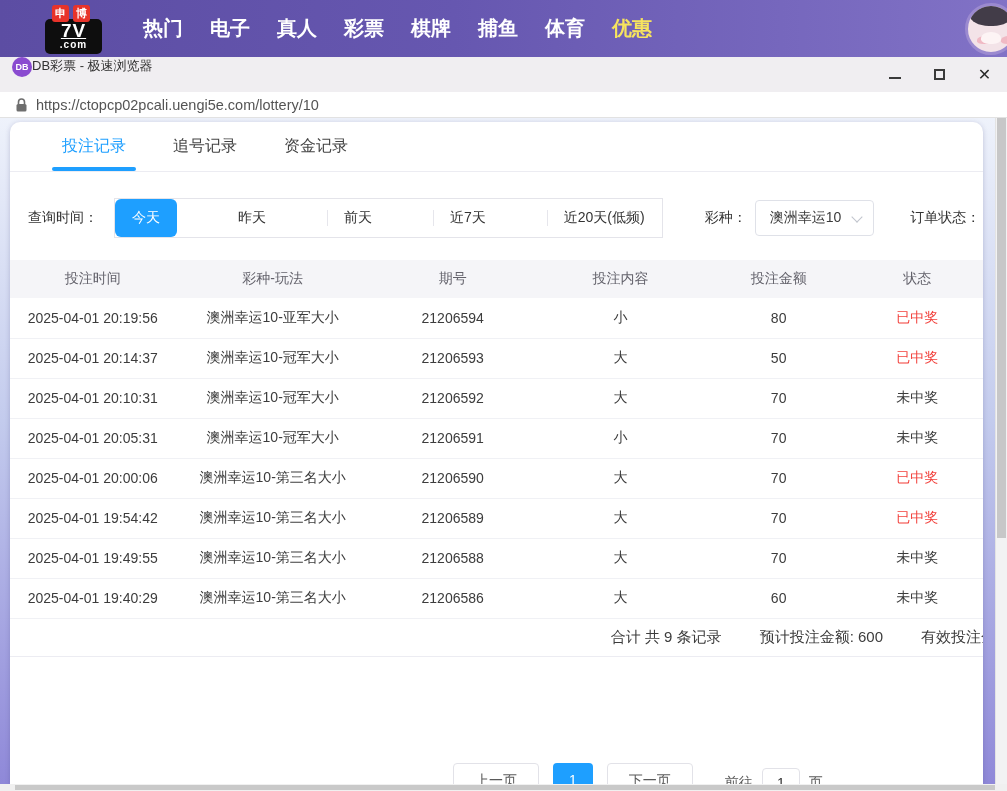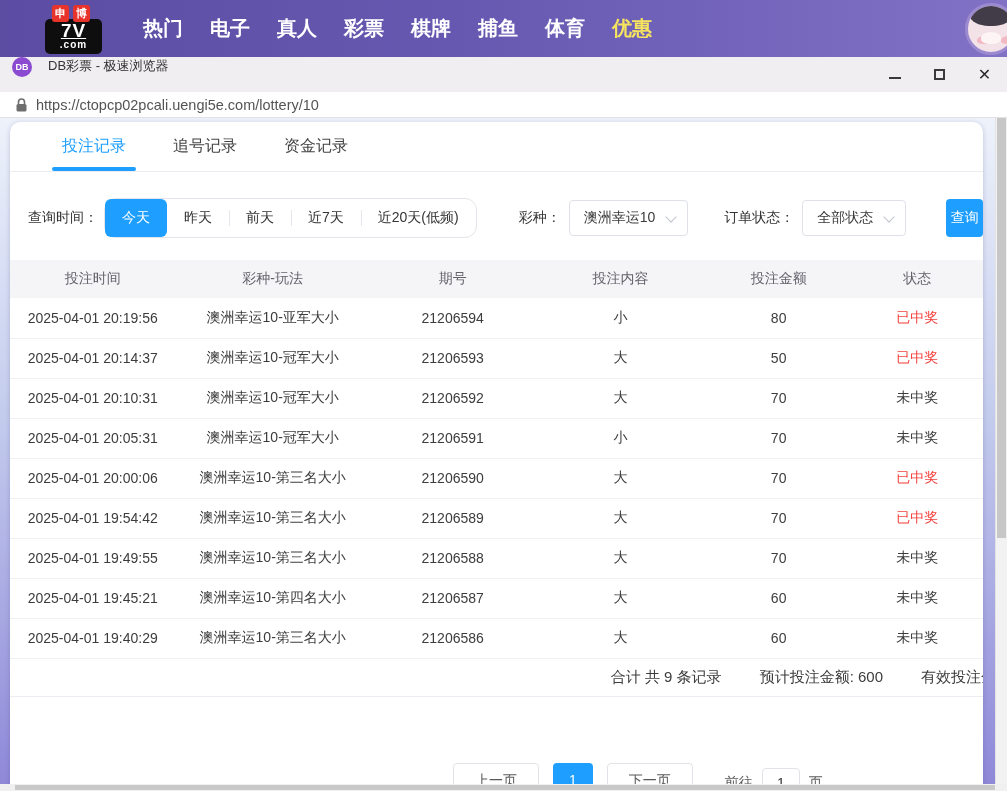--- a/index.html
+++ b/index.html
@@ -24,21 +24,21 @@
     border:3px solid #9b8ad0; background:#f3e3e8; overflow:hidden; }
   .avatar::before { content:''; position:absolute; top:-4px; left:2px; right:2px; height:24px;
     background:#423c48; border-radius:50% 50% 45% 45%; }
   .avatar::after { content:''; position:absolute; top:26px; left:13px; width:20px; height:12px;
     background:#fdf4f5; border-radius:50% 50% 40% 40%; box-shadow:-6px 2px 0 -2px #f0b9c4, 18px 2px 0 -2px #f0b9c4; }
 
   
   .titlebar { height:35px; background:#f0eef1; display:flex; align-items:flex-start; padding-left:12px; }
   .favicon { width:20px; height:20px; border-radius:50%; background:#8a4bd0; color:#fff;
     font-size:9px; font-weight:bold; display:flex; align-items:center; justify-content:center; flex:0 0 auto; }
-  .win-title { margin-left:16px; font-size:13px; color:#333; }
+  .win-title { margin-left:0; font-size:13px; color:#333; }
   .win-controls { margin-left:auto; display:flex; height:100%; }
   .ctrl { width:45px; height:100%; display:flex; align-items:center; justify-content:center; cursor:pointer; }
   .glyph-min { width:12px; height:2px; background:#3a3a3a; margin-top:6px; }
   .glyph-max { width:11px; height:11px; border:2px solid #3a3a3a; }
   .glyph-close { font-size:16px; color:#2a2a2a; line-height:16px; }
 
   .urlbar { height:26px; background:#fff; display:flex; align-items:center; padding-left:16px;
     border-bottom:1px solid #e2e2e2; }
   .url-text { margin-left:9px; font-size:14.5px; color:#545454; }
 
@@ -58,21 +58,21 @@
     border-bottom:1px solid #ececf2; }
   .tab { font-size:16px; color:#454545; position:relative; height:100%; display:flex;
     align-items:center; cursor:pointer; white-space:nowrap; }
   .tab.active { color:#1e9fff; }
   .tab.active::after { content:''; position:absolute; bottom:0; left:-10px; right:-10px;
     height:4px; border-radius:3px; background:#1e9fff; }
 
   
   .filters { display:flex; align-items:center; margin:26px 0 0 18px; font-size:14px; color:#333; }
   .flabel { white-space:nowrap; }
-  .fgroup { display:flex; border:1px solid #e4e4ea; border-radius:12px; margin-left:6px; background:#fff; }
+  .fgroup { display:flex; border:1px solid #e4e4ea; border-radius:0; margin-left:16px; background:#fff;gap:44px; }
   .fbtn { padding:0 17px; height:38px; display:flex; align-items:center; color:#333; position:relative;
     cursor:pointer; white-space:nowrap; }
   .fbtn + .fbtn::before { content:''; position:absolute; left:0; top:11px; bottom:11px; width:1px; background:#e6e6ec; }
   .fbtn.active { background:#1e9fff; color:#fff; border-radius:6px; }
   .fbtn.active + .fbtn::before { display:none; }
   .flabel-lottery { margin-left:42px; }
   .flabel-status { margin-left:36px; }
   .select { display:flex; align-items:center; border:1px solid #dfe1e8; border-radius:4px; height:36px;
     padding:0 10px 0 14px; margin-left:8px; color:#3a3a3a; background:#fff; cursor:pointer; }
   .select .val { white-space:nowrap; }
@@ -256,28 +256,20 @@
           </tr>
           <tr>
             <td>2025-04-01 19:49:55</td>
             <td>澳洲幸运10-第三名大小</td>
             <td>21206588</td>
             <td>大</td>
             <td>70</td>
             <td>未中奖</td>
           </tr>
           <tr>
-            <td>2025-04-01 19:45:21</td>
-            <td>澳洲幸运10-第四名大小</td>
-            <td>21206587</td>
-            <td>大</td>
-            <td>60</td>
-            <td>未中奖</td>
-          </tr>
-          <tr>
             <td>2025-04-01 19:40:29</td>
             <td>澳洲幸运10-第三名大小</td>
             <td>21206586</td>
             <td>大</td>
             <td>60</td>
             <td>未中奖</td>
           </tr>
         </tbody>
     </table>
 

